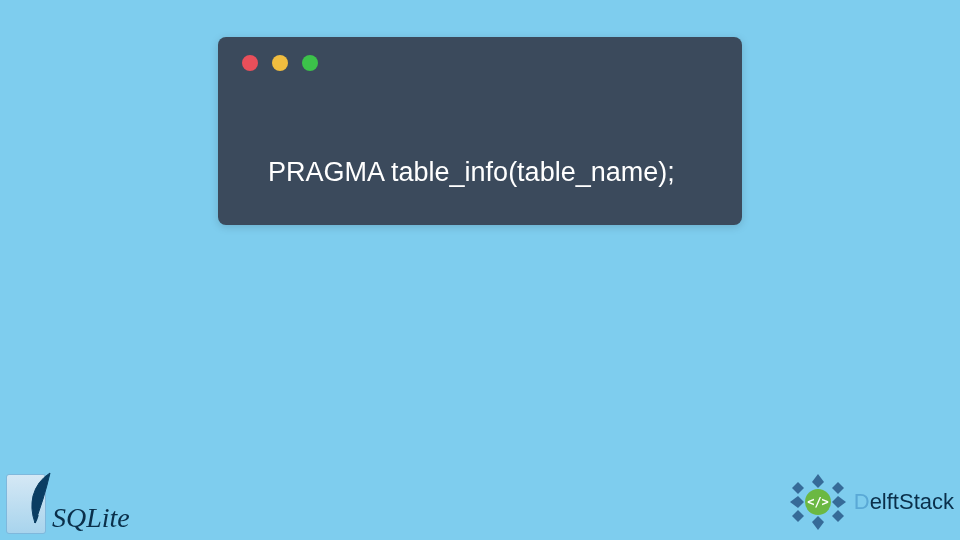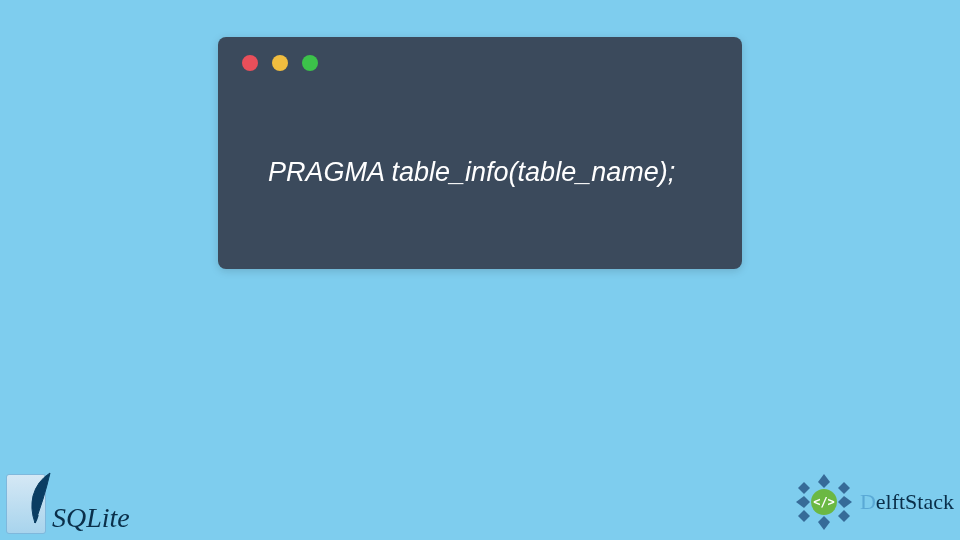--- a/index.html
+++ b/index.html
@@ -9,25 +9,24 @@
       background: #7ecdee;
       position: relative;
       font-family: Arial, Helvetica, sans-serif;
       overflow: hidden;
     }
     .code-window {
       position: absolute;
       left: 218px;
       top: 37px;
       width: 524px;
-      height: 232px;
+      height: 188px;
       background: #3b4a5c;
       border-radius: 8px;
       box-shadow: 0 2px 8px rgba(0,0,0,0.15);
-      font-style: italic;
     }
     .traffic-lights {
       position: absolute;
       left: 24px;
       top: 18px;
       display: flex;
       gap: 14px;
     }
     .traffic-light {
       width: 16px;
@@ -85,21 +84,21 @@
       display: flex;
       align-items: center;
       gap: 4px;
     }
     .delft-emblem {
       width: 64px;
       height: 64px;
       position: relative;
     }
     .delft-text {
-      font-family: Liberation Serif, serif;
+      font-family: Liberation Sans, sans-serif;
       font-size: 22px;
       color: #0a2f4a;
       font-weight: 500;
     }
     .delft-text .delft-d {
       color: #5aa9d6;
     }
   </style>
 </head>
 <body>

